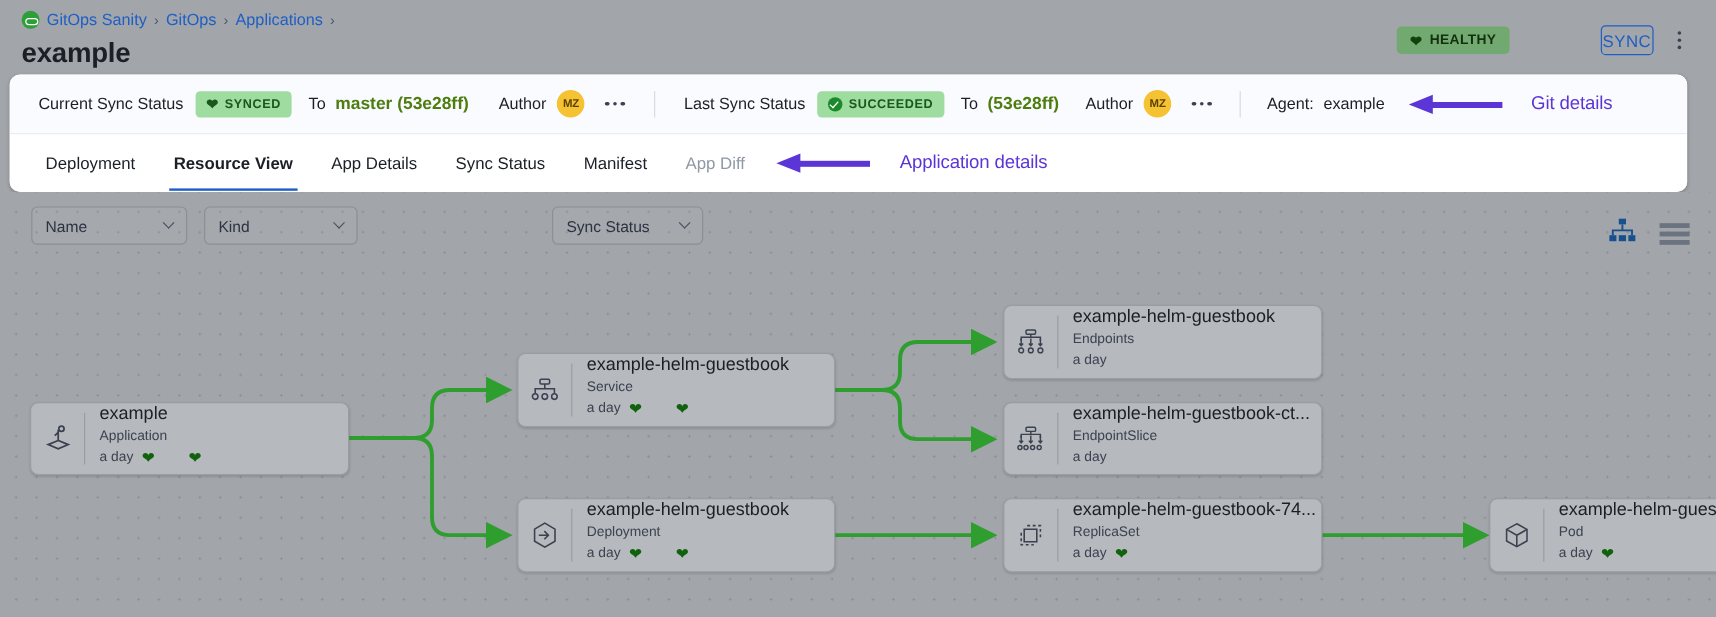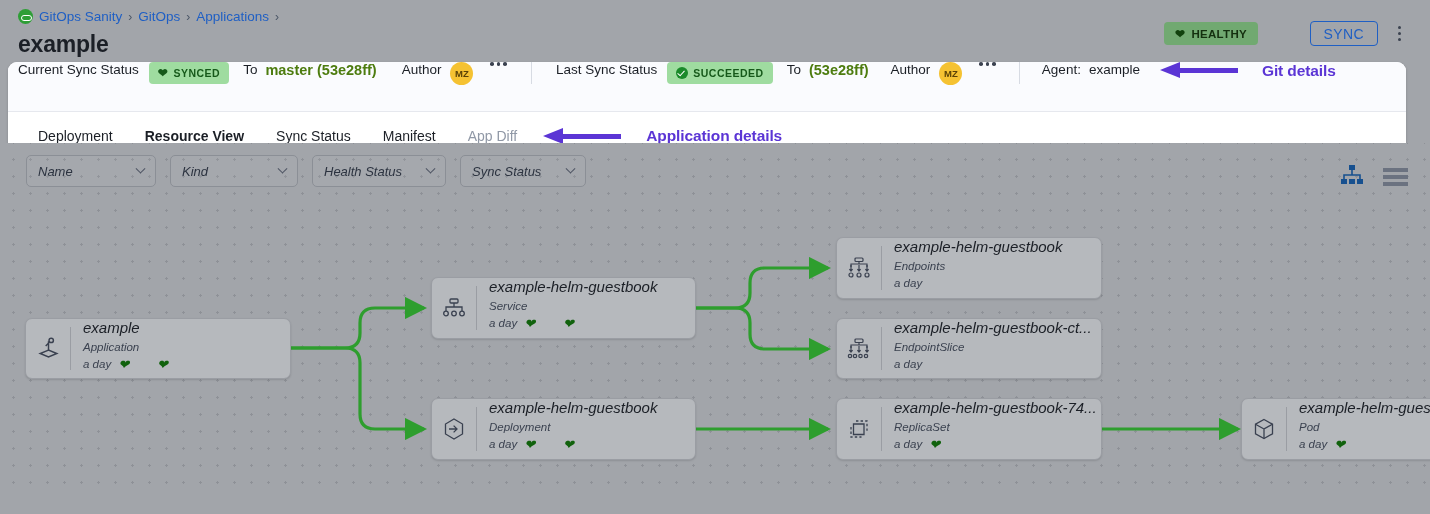--- a/index.html
+++ b/index.html
@@ -38,21 +38,21 @@
     position: absolute; right: 172px; top: 22px;
     height: 23px; padding: 0 11px;
     background: #71a971; border-radius: 4px;
     display: flex; align-items: center; gap: 6px;
     font-size: 11.5px; font-weight: bold; color: #14300f; letter-spacing: 0.3px;
     cursor: pointer;
   }
   .heart { color: #11420d; font-size: 12px; line-height: 1; }
   .sync-btn {
     position: absolute; right: 52px; top: 21px;
-    height: 25px; padding: 0 13px;
+    height: 25px; padding: 0 1px;
     border: 1.5px solid #1f5fc4; border-radius: 4px;
     display: flex; align-items: center;
     font-size: 14px; color: #1f5fc4; letter-spacing: 0.4px;
     background: transparent; cursor: pointer;
   }
   .kebab {
     position: absolute; right: 22px; top: 20px;
     width: 18px; height: 26px;
     display: flex; flex-direction: column; align-items: center;
     justify-content: center; gap: 3px; cursor: pointer;
@@ -63,22 +63,22 @@
   .card {
     position: absolute; left: 8px; top: 62px;
     width: 1398px; height: 98px;
     background: #ffffff; border-radius: 9px;
     box-shadow: 0 1px 3px rgba(0,0,0,.18);
     overflow: hidden;
   }
   .syncbar {
     position: relative; height: 50px;
     background: #fafbfe;
-    display: flex; align-items: flex-start;
-    padding-left: 10px; font-size: 13.5px; color: #1b1f26;
+    display: flex; align-items: center;
+    padding-left: 24px; font-size: 13.5px; color: #1b1f26;
     border-bottom: 1px solid #e6e8ee;
   }
   .sb-label { color: #1b1f26; }
   .status-pill {
     height: 22px; padding: 0 9px; border-radius: 4px;
     background: #9fdca0; display: flex; align-items: center; gap: 5px;
     font-size: 10.5px; font-weight: bold; color: #16591a; letter-spacing: 0.5px;
     cursor: pointer;
   }
   .check-ic {
@@ -110,48 +110,47 @@
     content: ""; position: absolute; left: 18px; top: 6px;
     width: 60px; height: 5px; background: #5b35d5;
   }
   .arrow-left::after {
     content: ""; position: absolute; left: 0; top: 0;
     width: 0; height: 0;
     border-top: 8.5px solid transparent;
     border-bottom: 8.5px solid transparent;
     border-right: 20px solid #5b35d5;
   }
-  .annot { color: #5b35d5; font-weight: bold; font-size: 15.5px; letter-spacing: -0.1px; }
+  .annot { color: #5b35d5; font-weight: normal; font-size: 15.5px; letter-spacing: -0.1px; }
 
   
   .tabs {
     position: relative; height: 47px; display: flex; align-items: center;
     padding-left: 14px; background: #ffffff;
   }
   .tab {
     height: 47px; display: flex; align-items: center;
     padding: 0 16px; font-size: 14px; color: #1b1f26; cursor: pointer;
     position: relative;
   }
   .tab.active { font-weight: bold; }
   .tab.active::after {
     content: ""; position: absolute; left: 12px; right: 12px; bottom: 0;
     height: 2.5px; background: #1f5fc4;
   }
   .tab.dim { color: #9098a6; }
 
   
   .canvas {
-    position: absolute; left: 0; top: 143px; width: 1430px; height: 354px;
+    position: absolute; left: 0; top: 160px; width: 1430px; height: 354px;
     background-color: #a2a5aa;
     background-image: radial-gradient(#8e9197 1px, transparent 1.1px);
     background-size: 17px 17px;
     background-position: 5px 8px;
     overflow: hidden;
-    font-style: italic;
   }
   .filterbar {
     position: absolute; left: 0; top: 0; width: 1430px; height: 52px;
   }
   .filter {
     position: absolute; top: 12px; height: 32px;
     border: 1px solid #8b8f96; border-radius: 5px;
     display: flex; align-items: center; justify-content: space-between;
     padding: 0 11px; font-size: 13px; color: #2c3340;
     background: rgba(255,255,255,0.04); cursor: pointer;
@@ -272,20 +271,23 @@
     </div>
 
     <div class="tabs">
       <div class="tab">
           <span>Deployment</span>
         </div>
       <div class="tab active">
           <span>Resource View</span>
         </div>
       <div class="tab">
+          <span>App Details</span>
+        </div>
+      <div class="tab">
           <span>Sync Status</span>
         </div>
       <div class="tab">
           <span>Manifest</span>
         </div>
       <div class="tab dim">
           <span>App Diff</span>
         </div>
       <div class="arrow-left" style="margin-left:10px"></div>
       <span class="annot" style="margin-left:25px">Application details</span>
@@ -294,24 +296,20 @@
 
   <div class="canvas">
 
     <div class="filterbar">
       <div class="filter" style="left:26px;  width:130px">
         <span>Name</span>
         <span class="chev"></span>
       </div>
       <div class="filter" style="left:170px; width:128px">
         <span>Kind</span>
-        <span class="chev"></span>
-      </div>
-      <div class="filter" style="left:312px; width:134px">
-        <span>Health Status</span>
         <span class="chev"></span>
       </div>
       <div class="filter" style="left:460px; width:126px">
         <span>Sync Status</span>
         <span class="chev"></span>
       </div>
 
       <div class="viewicons">
         <span class="tree-ic">
           <svg width="22" height="20" viewBox="0 0 22 20">

